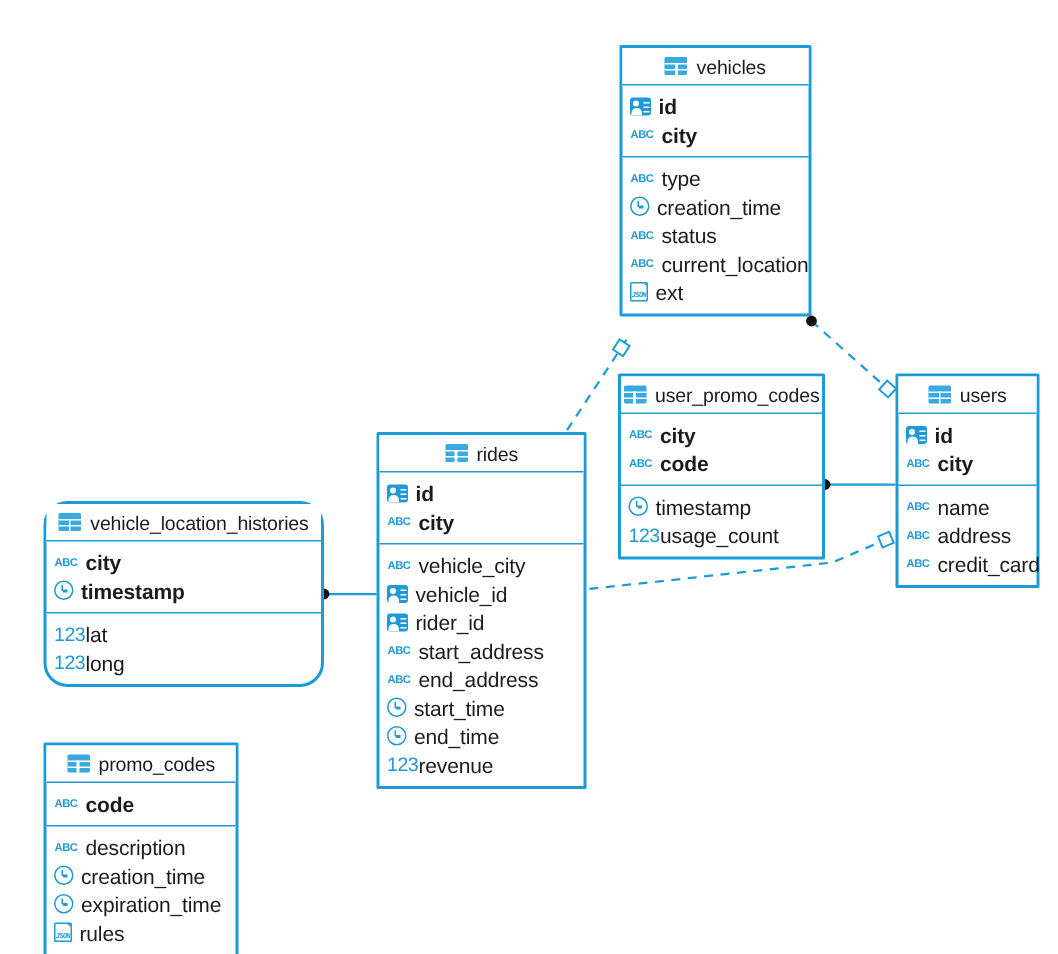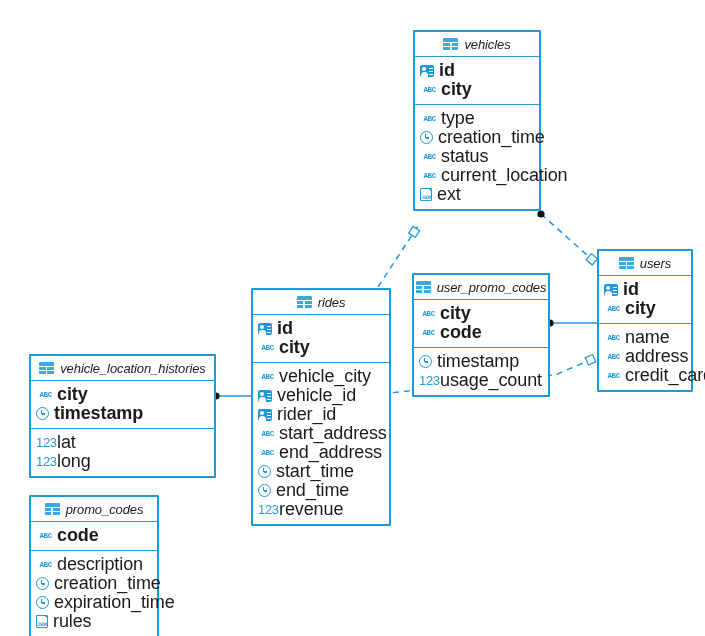--- a/index.html
+++ b/index.html
@@ -24,21 +24,20 @@
   .tbl-header{
     box-sizing:border-box;
     height:25px;
     display:flex;
     align-items:center;
     justify-content:center;
     gap:6px;
     border-bottom:1px solid #1d9bd7;
     padding:0 6px;
     background:#ffffff;
-    font-style:italic;
   }
   .tbl-title{
     font-size:13px;
     color:#1b1b1b;
     white-space:nowrap;
     letter-spacing:-0.1px;
   }
   .tbl-section{
     box-sizing:border-box;
     padding:4px 0 5px 0;
@@ -48,21 +47,21 @@
   }
   .col-row{
     display:flex;
     align-items:center;
     gap:5px;
     height:19px;
     padding:0 6px 0 5px;
     white-space:nowrap;
   }
   .col-name{
-    font-size:18px;
+    font-size:14px;
     color:#1b1b1b;
     letter-spacing:-0.1px;
   }
   .col-row.pk .col-name{font-weight:bold;}
   
   .ic-table{
     width:15px;height:12px;flex:0 0 15px;
     background:#3aa9e0;
     border-radius:1px;
     position:relative;
@@ -92,27 +91,27 @@
     content:"";position:absolute;left:1px;top:7px;width:6.6px;height:5px;border-radius:3.3px 3.3px 0 0;background:#fff;
   }
   .ic-id i{
     position:absolute;right:1.3px;top:3px;width:4px;height:1.2px;background:#fff;
     box-shadow:0 3px 0 0 #fff, 0 6px 0 0 #fff;
     display:block;
   }
   
   .ic-abc{
     width:16px;flex:0 0 16px;height:12px;
-    font-family:Liberation Mono, monospace;
+    font-family:Liberation Sans, sans-serif;
     font-size:7.5px;
     font-weight:bold;
     line-height:12px;
     color:#1f9ad8;
     letter-spacing:-0.3px;
-    text-align:right;
+    text-align:center;
   }
   
   .ic-123{
     width:16px;flex:0 0 16px;height:12px;
     font-family:"Liberation Sans", sans-serif;
     font-size:13px;
     line-height:12px;
     color:#1f9ad8;
     letter-spacing:-0.3px;
     text-align:left;
@@ -225,21 +224,21 @@
           <span class="col-name">current_location</span>
         </div>
         <div class="col-row">
           <span class="ic-json">
             <i>JSON</i>
           </span>
           <span class="col-name">ext</span>
         </div>
       </div>
     </div>
-    <div class="table-box" style="left: 412px; top: 249px; width: 138px; margin-top: 24px;">
+    <div class="table-box" style="left: 412px; top: 249px; width: 138px;">
       <div class="tbl-header">
         <span class="ic-table">
           <i></i>
         </span>
         <span class="tbl-title">user_promo_codes</span>
       </div>
       <div class="tbl-section keys">
         <div class="col-row pk">
           <span class="ic-abc">ABC</span>
           <span class="col-name">city</span>
@@ -345,21 +344,21 @@
         <div class="col-row">
           <span class="ic-clock"></span>
           <span class="col-name">end_time</span>
         </div>
         <div class="col-row">
           <span class="ic-123">123</span>
           <span class="col-name">revenue</span>
         </div>
       </div>
     </div>
-    <div class="table-box" style="left: 29px; top: 354px; width: 187px;">
+    <div class="table-box" style="left: 29px; top: 334px; width: 187px; border-radius: 16px;">
       <div class="tbl-header">
         <span class="ic-table">
           <i></i>
         </span>
         <span class="tbl-title">vehicle_location_histories</span>
       </div>
       <div class="tbl-section keys">
         <div class="col-row pk">
           <span class="ic-abc">ABC</span>
           <span class="col-name">city</span>

